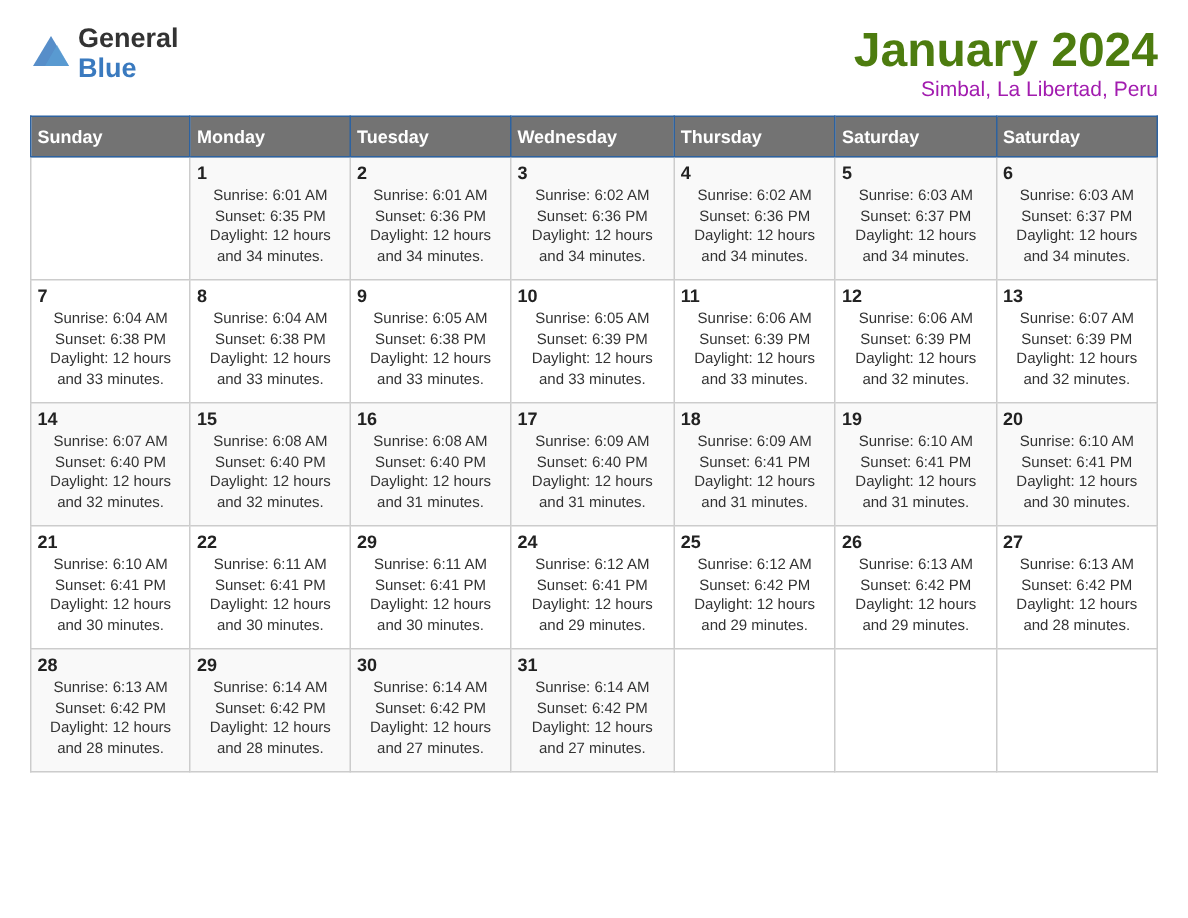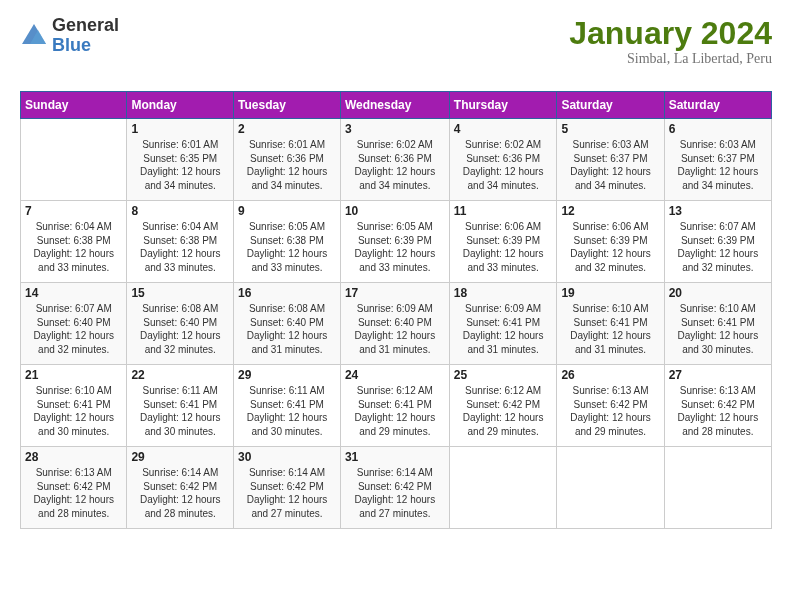--- a/index.html
+++ b/index.html
@@ -12,21 +12,21 @@
     }
     .page {
       width: 792px;
       height: 612px;
       padding: 16px 20px 10px 20px;
     }
     .header-area {
       display: flex;
       justify-content: space-between;
       align-items: flex-start;
-      margin-bottom: 24px;
+      margin-bottom: 10px;
     }
     .logo {
       display: flex;
       align-items: center;
       gap: 4px;
     }
     .logo-text {
       display: flex;
       flex-direction: column;
       line-height: 1.1;
@@ -49,30 +49,29 @@
       text-align: right;
     }
     .month-title {
       font-size: 32px;
       font-weight: bold;
       color: #4d7c0f;
       line-height: 1.1;
     }
     .location {
       font-size: 14px;
-      color: #737373;
-      font-family: Liberation Serif, serif;
+      color: #a21caf;
     }
     table {
       width: 100%;
       border-collapse: collapse;
       font-size: 11px;
     }
     thead tr {
-      background-color: #a21caf;
+      background-color: #737373;
       color: #fff;
     }
     thead th {
       padding: 6px 4px;
       text-align: left;
       font-weight: bold;
       font-size: 12px;
       border: 1px solid #2d62a0;
     }
     tbody tr {

